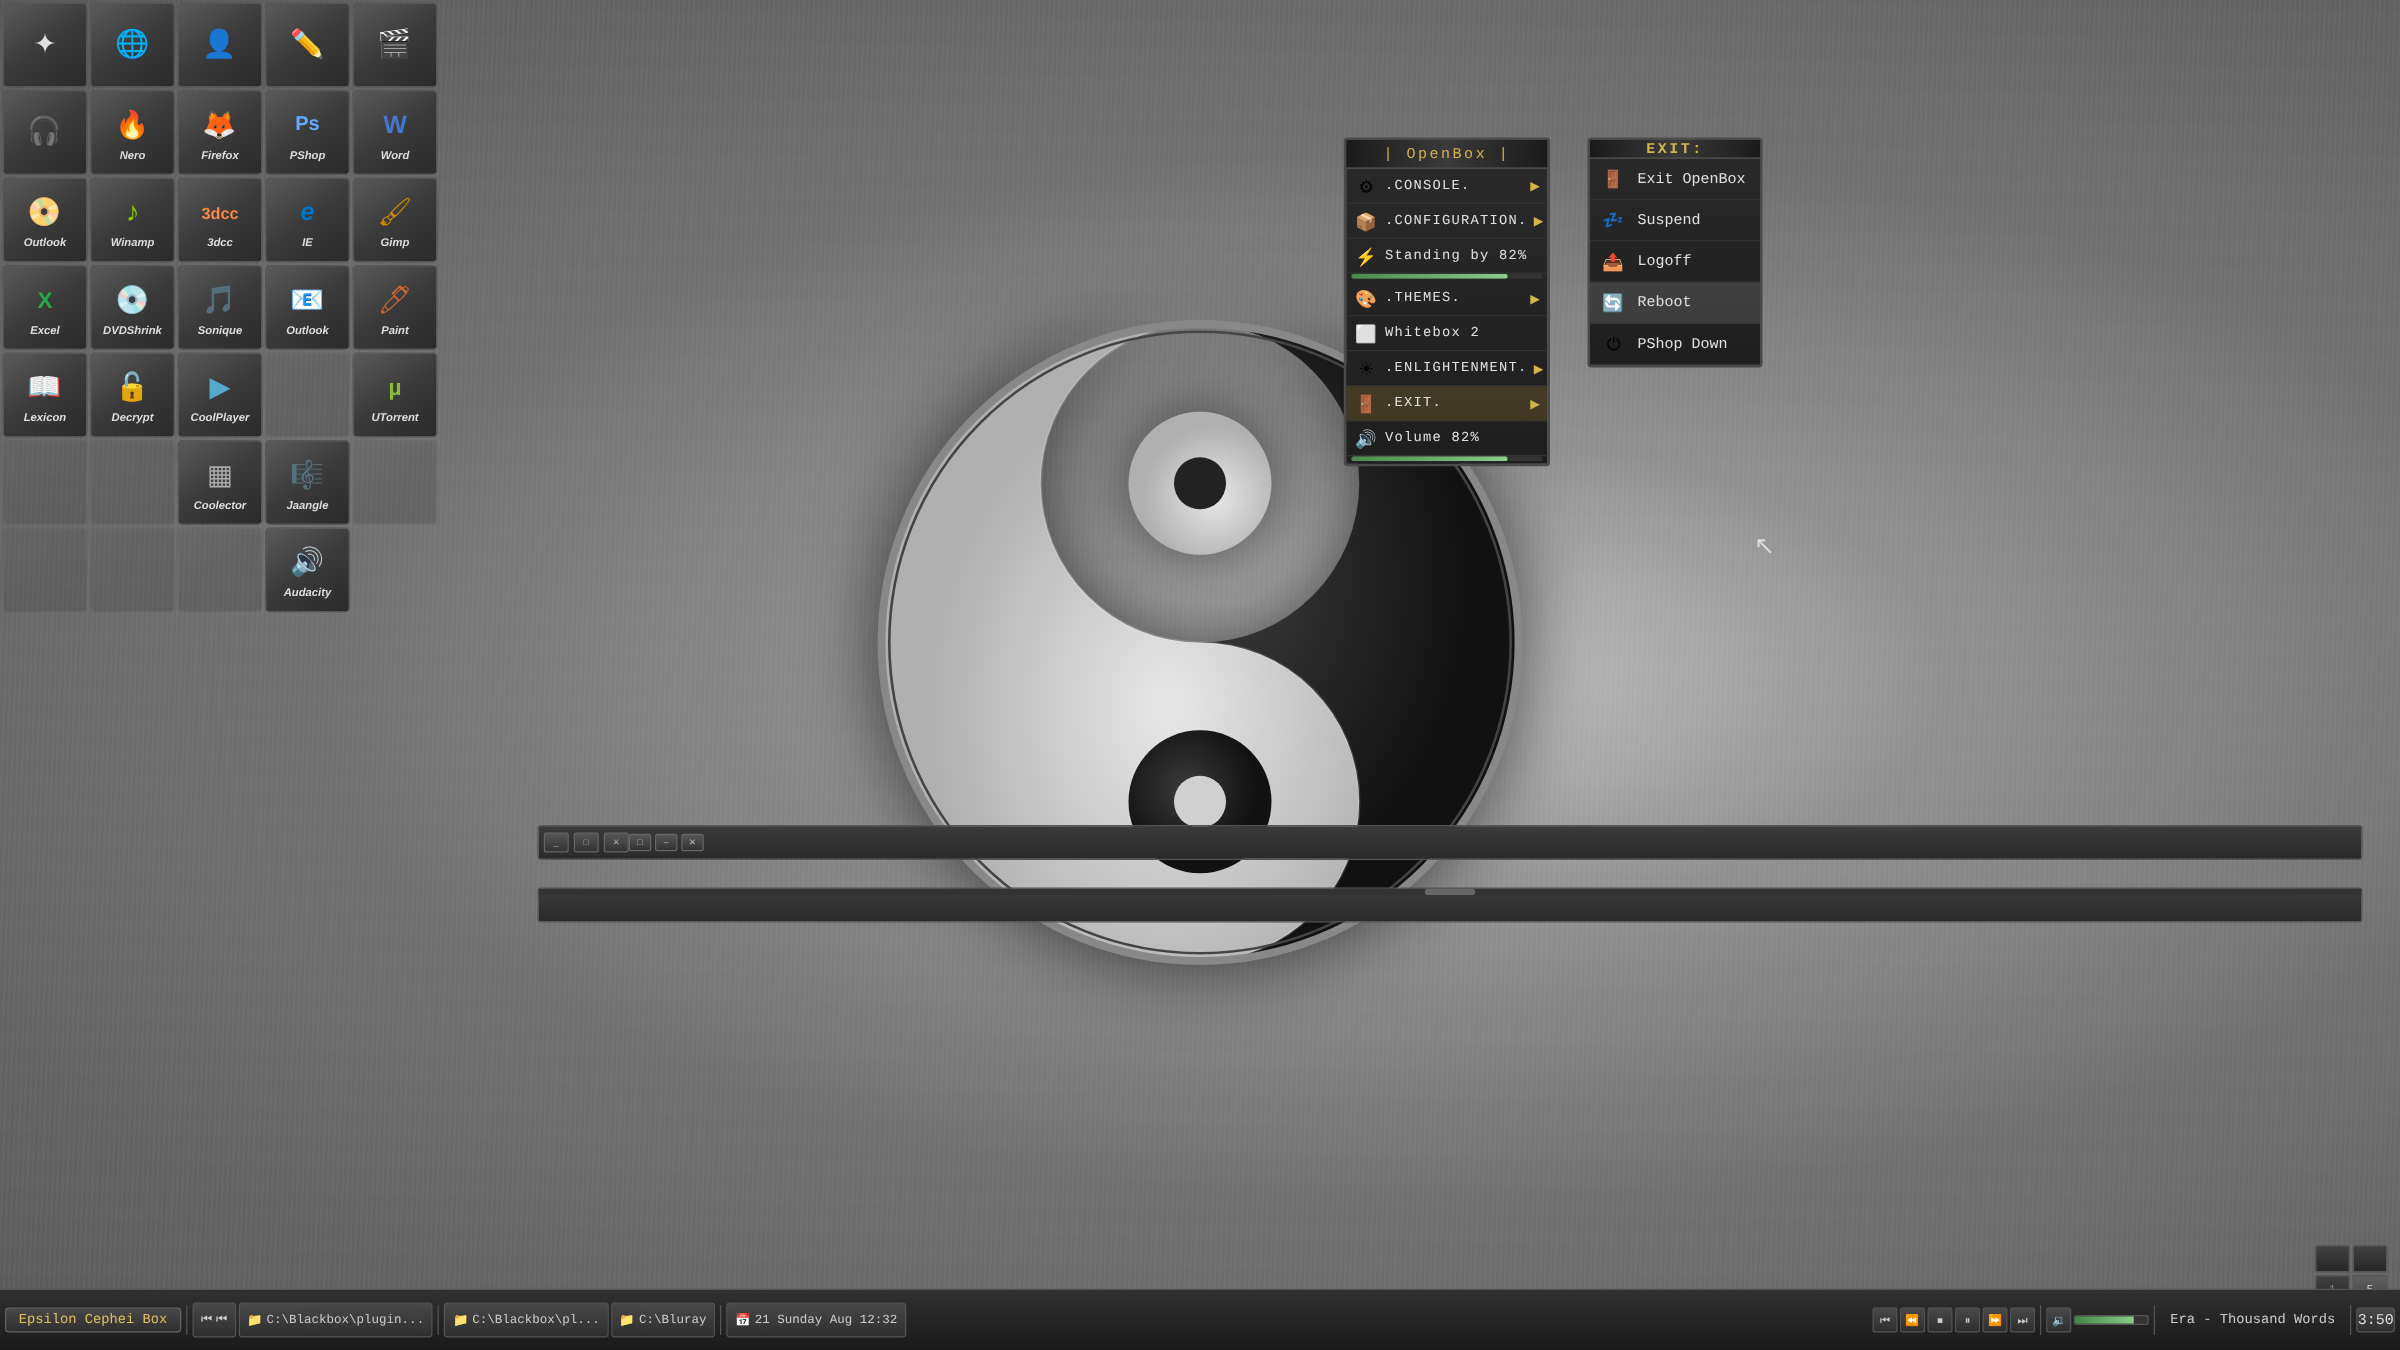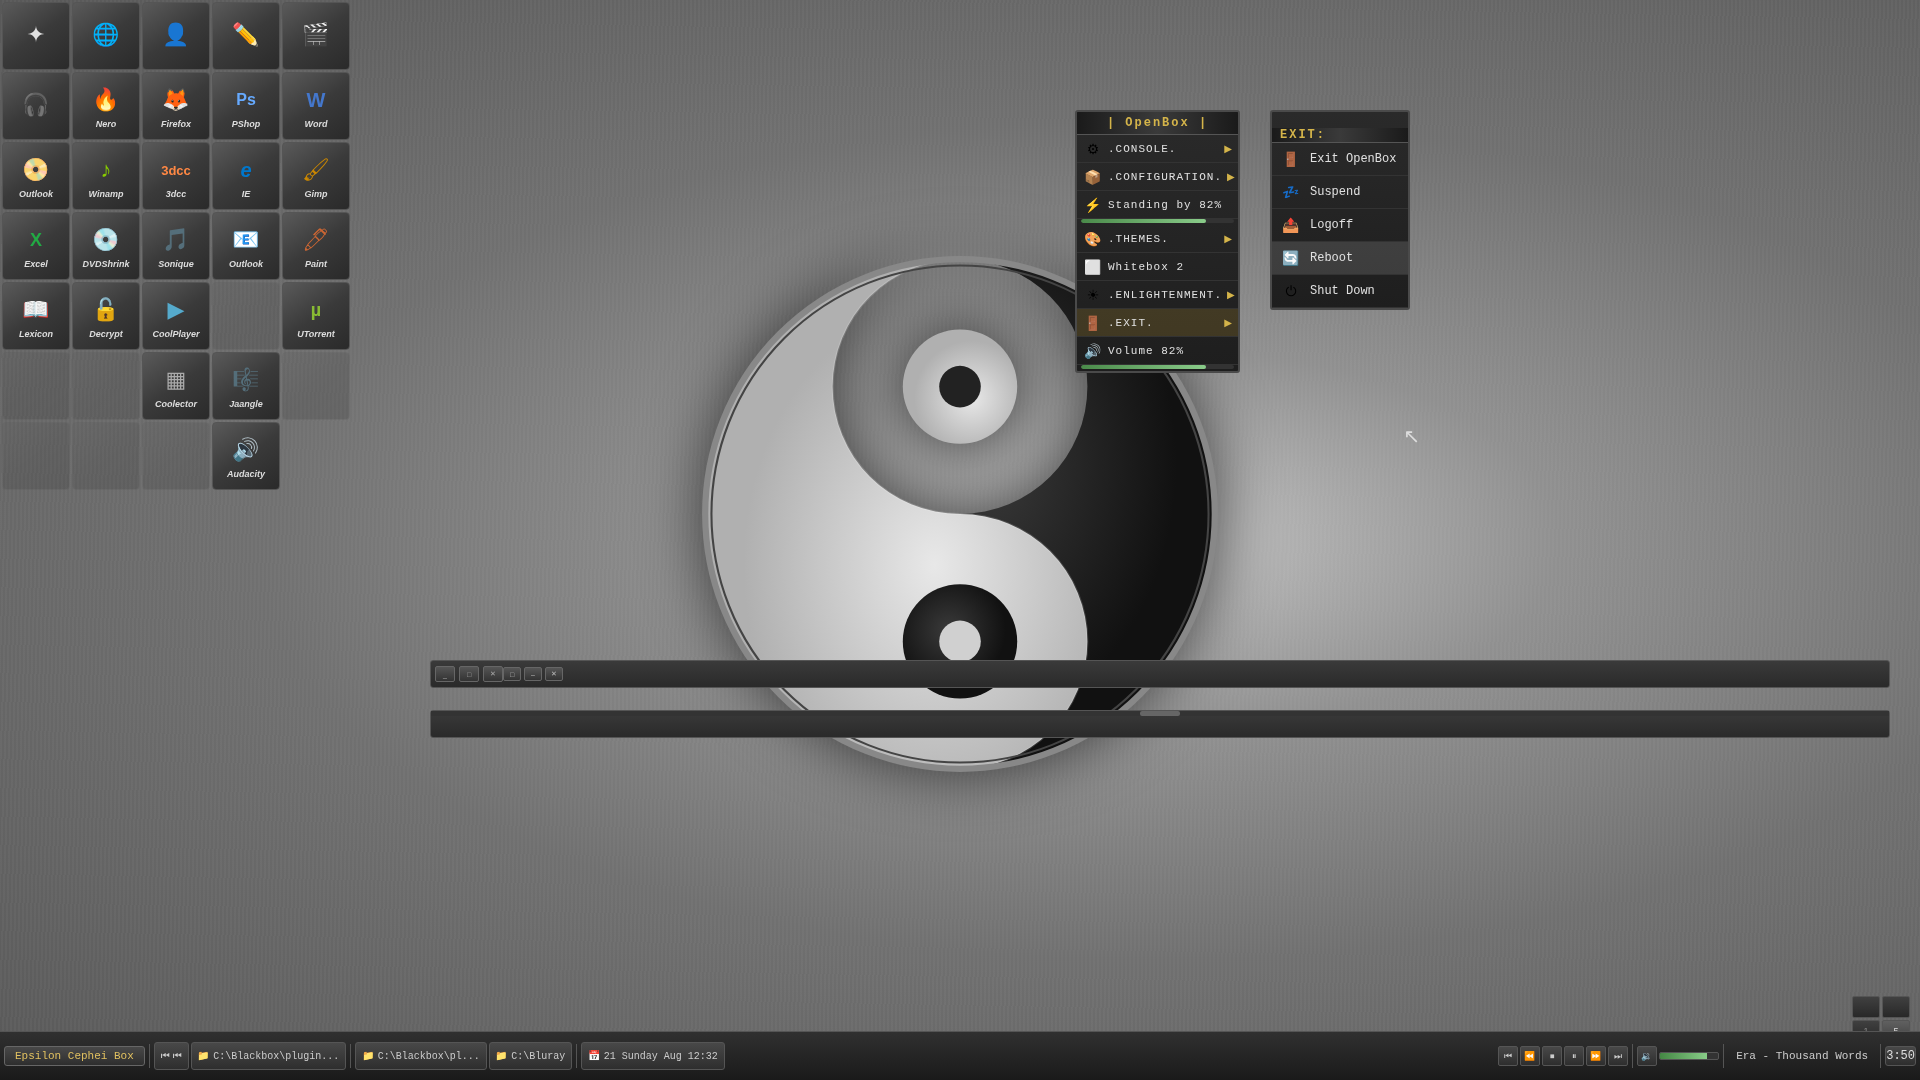--- a/index.html
+++ b/index.html
@@ -115,21 +115,21 @@
       overflow: hidden;
       z-index: 100;
     }
 
     .menu-title-bar {
       background: linear-gradient(90deg, #1a1a1a, #3a3a3a, #1a1a1a);
       padding: 4px 8px;
       text-align: center;
       font-size: 12px;
       color: #d4b44a;
-      font-weight: bold;
+      font-weight: normal;
       font-family: 'Courier New', monospace;
       letter-spacing: 2px;
       border-bottom: 1px solid #555;
     }
 
     .menu-item {
       display: flex;
       align-items: center;
       padding: 3px 6px;
       border-bottom: 1px solid #333;
@@ -184,27 +184,27 @@
       background: linear-gradient(180deg, #2a2a2a 0%, #1e1e1e 100%);
       border: 2px solid #4a4a4a;
       border-radius: 3px;
       overflow: hidden;
       z-index: 101;
     }
 
     .exit-title-bar {
       background: linear-gradient(90deg, #1a1a1a, #3a3a3a, #1a1a1a);
       padding: 0 8px;
+      text-align: center;
       font-size: 12px;
       color: #d4b44a;
       font-weight: bold;
       font-family: 'Courier New', monospace;
       letter-spacing: 2px;
       border-bottom: 1px solid #555;
-      margin-top: 16px;
     }
 
     .exit-item {
       display: flex;
       align-items: center;
       padding: 5px 8px;
       border-bottom: 1px solid #333;
       cursor: pointer;
       gap: 8px;
       min-height: 32px;
@@ -721,21 +721,21 @@
     <span class="exit-item-text">Logoff</span>
   </div>
 
   <div class="exit-item highlighted">
     <div class="exit-item-icon">🔄</div>
     <span class="exit-item-text">Reboot</span>
   </div>
 
   <div class="exit-item">
     <div class="exit-item-icon">⏻</div>
-    <span class="exit-item-text">Shut Down</span>
+    <span class="exit-item-text">PShop Down</span>
   </div>
 </div>
 
 <div class="cursor-arrow">↖</div>
 
 <div class="window-bar window-bar-top">
   <div class="win-btn">_</div>
   <div class="win-btn">□</div>
   <div class="win-btn">✕</div>
   <div class="win-controls">

